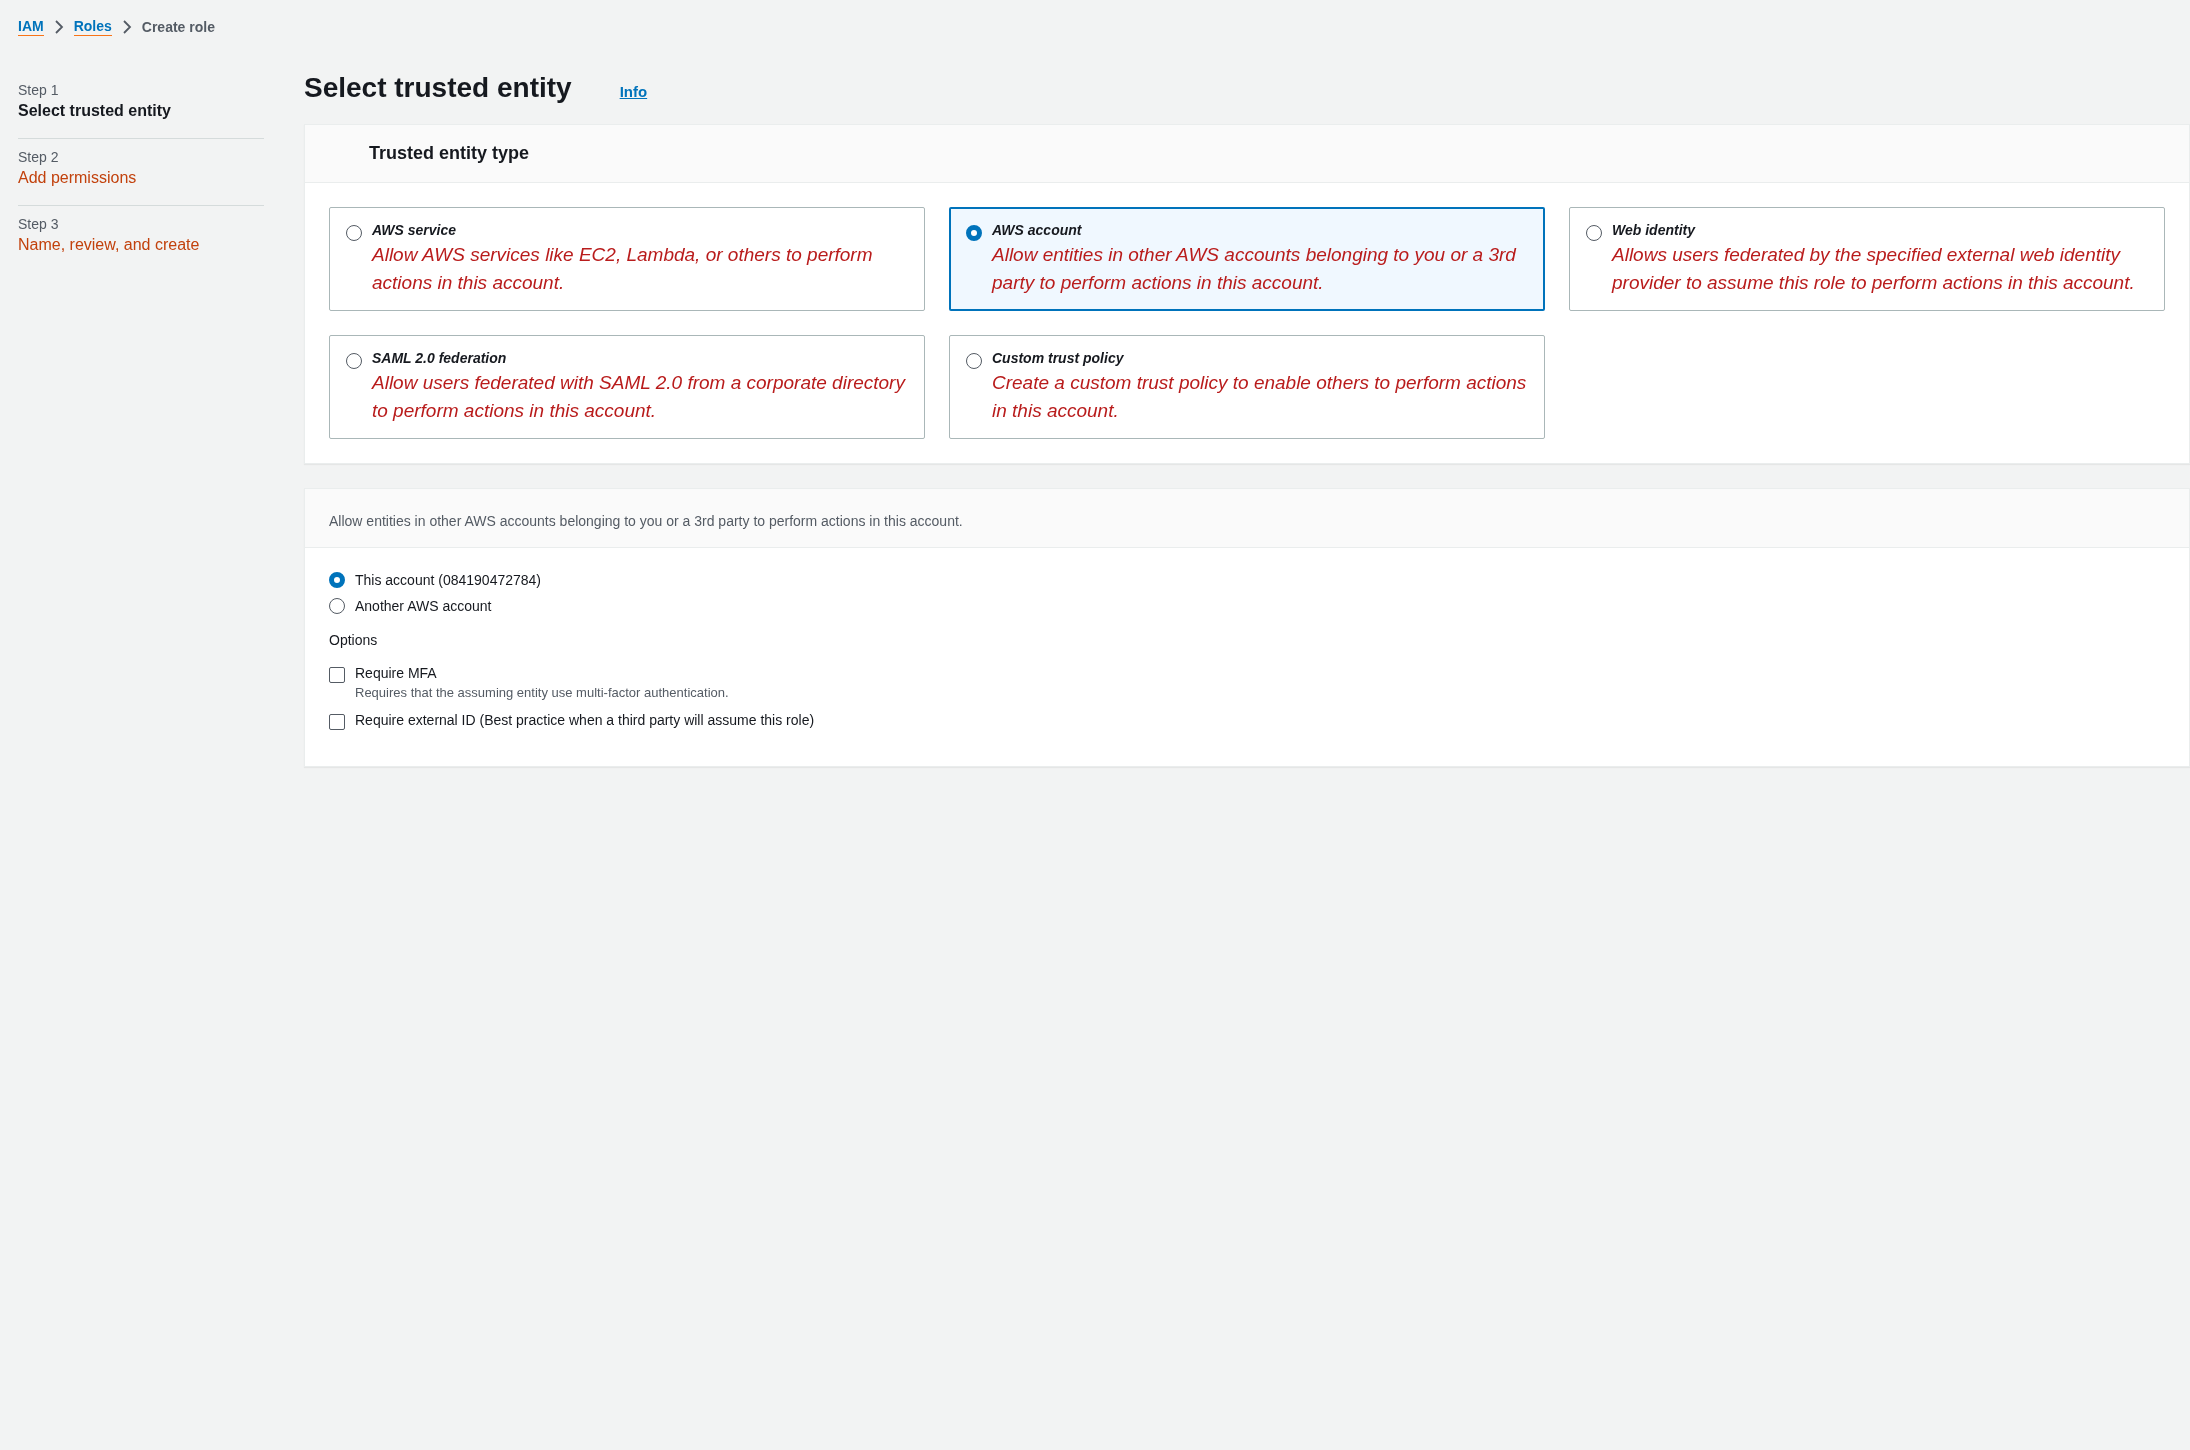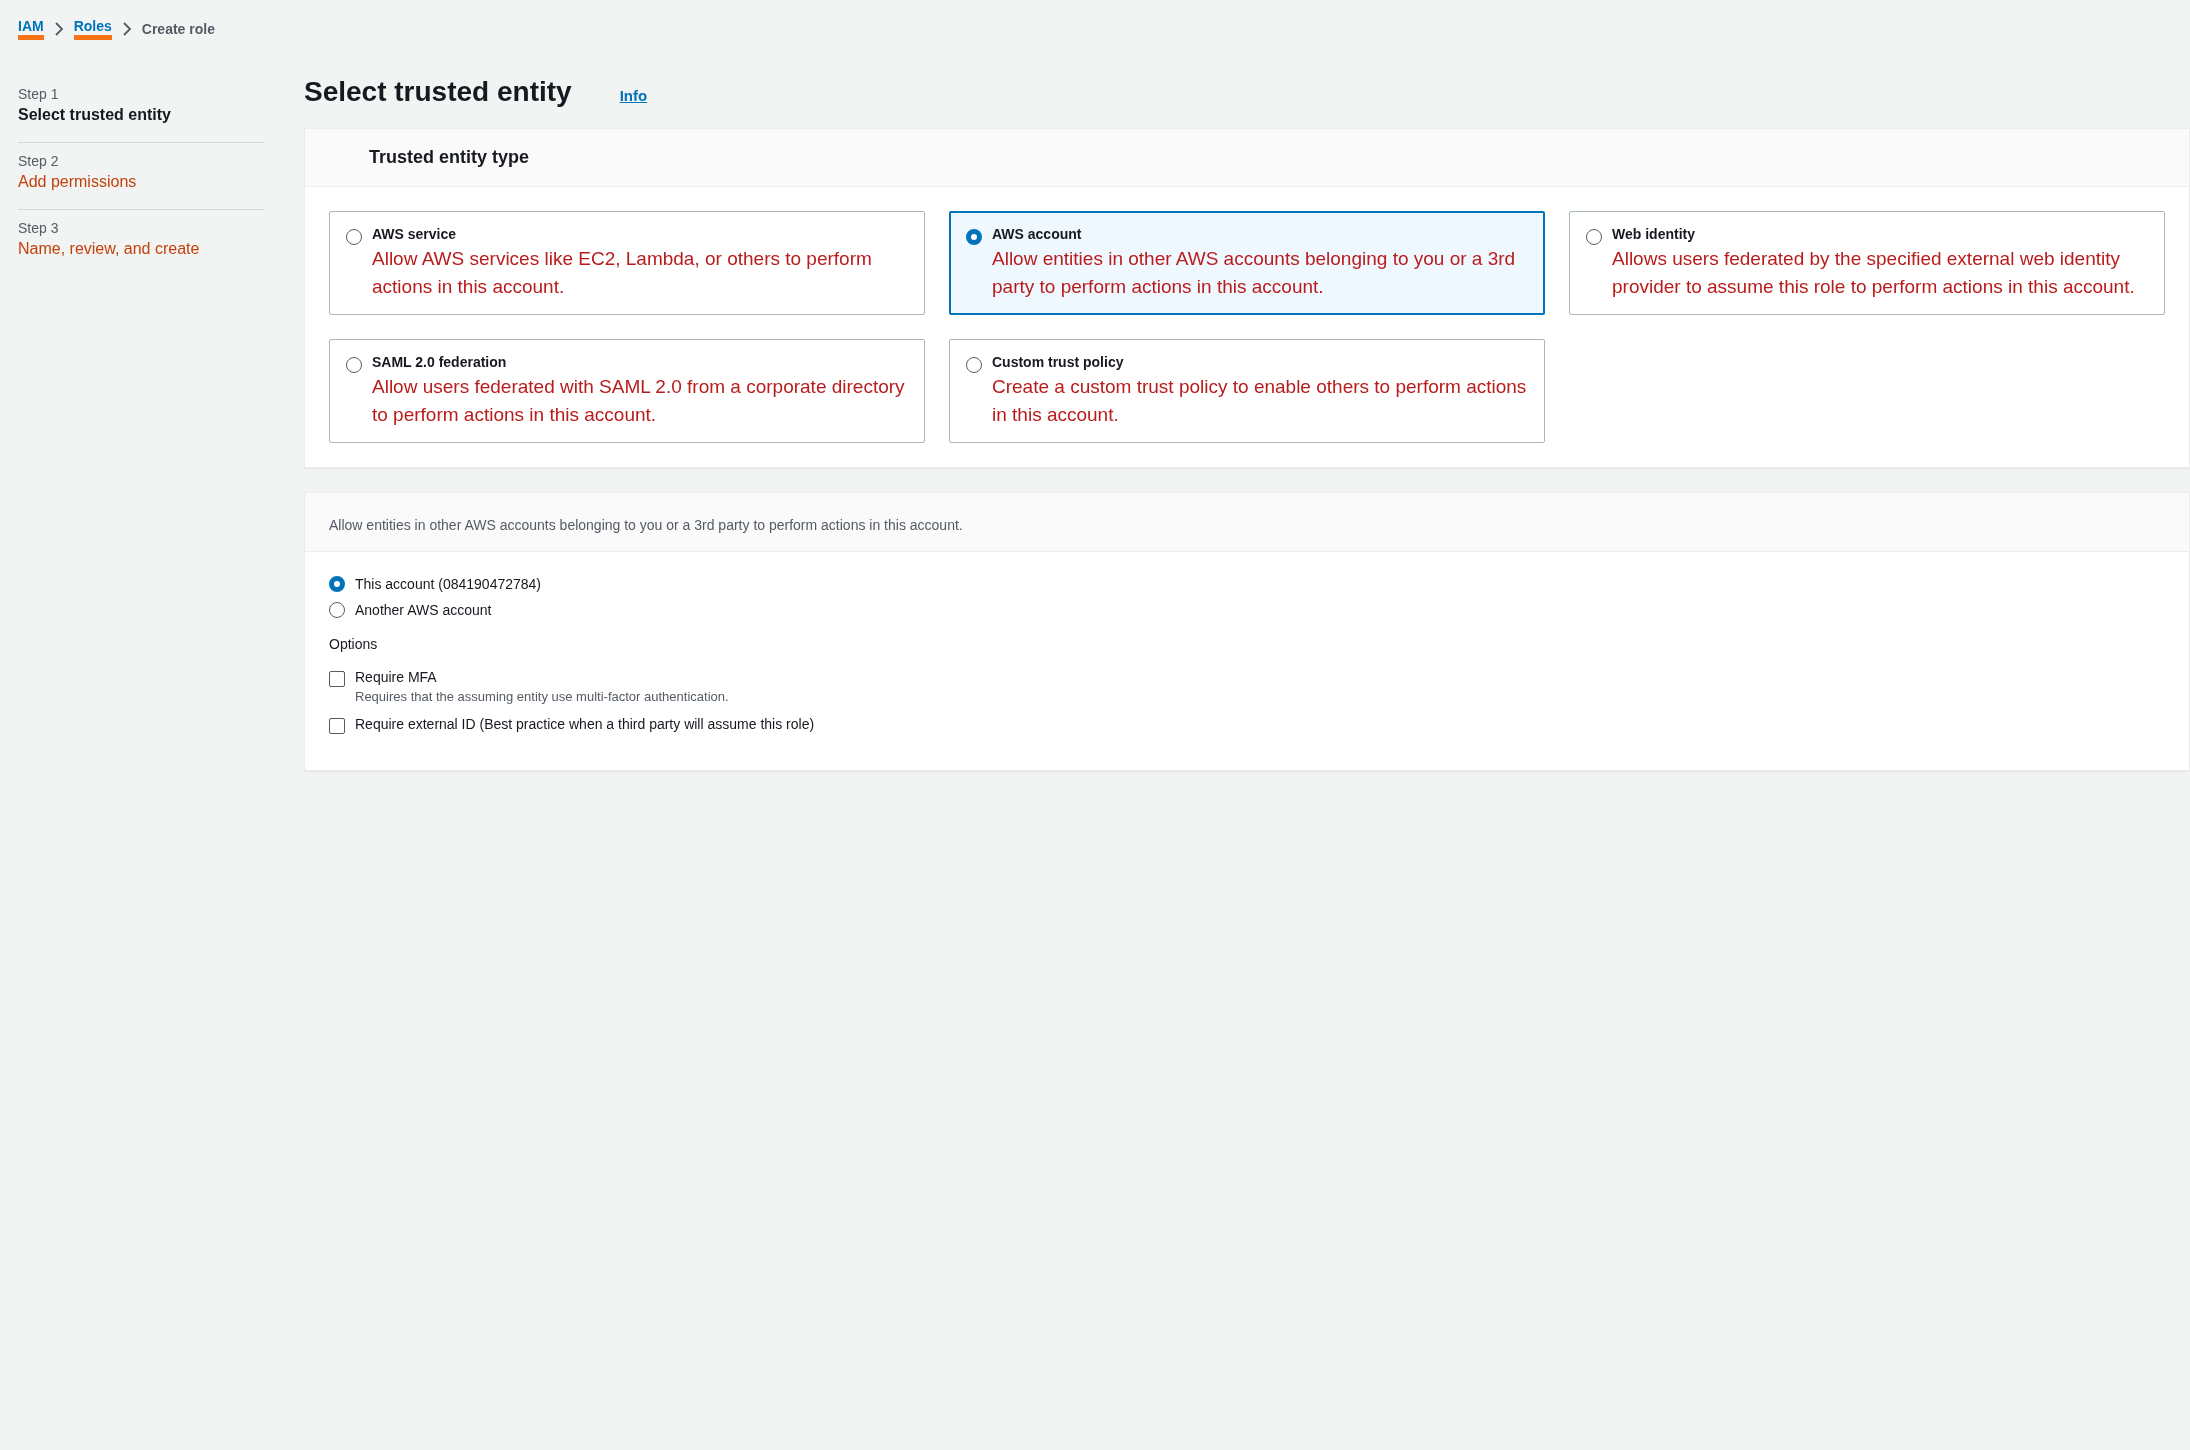--- a/index.html
+++ b/index.html
@@ -2,21 +2,21 @@
 <html><head>
   <meta charset="utf-8">
   <style>
     * { box-sizing: border-box; margin: 0; padding: 0; }
     body { font-family: "Amazon Ember", "Helvetica Neue", Arial, sans-serif; background: #f2f3f3; color: #16191f; font-size: 14px; }
     
     .page { padding: 18px 0 0 18px; }
     
     
     .breadcrumb { display: flex; align-items: center; gap: 10px; margin-bottom: 36px; }
-    .breadcrumb a { color: #0073bb; text-decoration: none; font-weight: 600; font-size: 14px; border-bottom: 5px solid #f97316; padding-bottom: 1px;}
+    .breadcrumb a { color: #0073bb; text-decoration: none; font-weight: 600; font-size: 14px; border-bottom: 1px solid #f97316; padding-bottom: 1px;}
     .breadcrumb .current { color: #545b64; font-weight: 600; font-size: 14px; }
     .breadcrumb .sep { color: #545b64; }
     .breadcrumb .sep svg { width: 10px; height: 14px; display:block; }
     
     .layout { display: flex; gap: 40px; }
     
     
     .steps { width: 246px; flex-shrink: 0; }
     .step { padding: 10px 0 18px 0; border-bottom: 1px solid #d5dbdb; }
     .step:last-child { border-bottom: none; }
@@ -30,21 +30,21 @@
     .page-title h1 { font-size: 28px; font-weight: 700; color: #16191f; }
     .page-title .info { color: #0073bb; font-size: 15px; font-weight: 600; padding-left: 36px; }
     
     .panel { background: #fff; border: 1px solid #eaeded; box-shadow: 0 1px 1px rgba(0,0,0,.05); margin-bottom: 24px; }
     .panel-header { padding: 18px 24px; border-bottom: 1px solid #eaeded; background: #fafafa; }
     .panel-header h2 { font-size: 18px; font-weight: 700; margin-left: 40px; }
     .panel-header .sub { color: #545b64; font-size: 14px; margin-top: 6px; }
     .panel-body { padding: 24px; }
     
     
-    .tiles { display: grid; grid-template-columns: repeat(3, 1fr); gap: 24px; }
+    .tiles { display: grid; grid-template-columns: repeat(3, 1fr); gap: 24px; font-style: italic; }
     .tile { border: 1px solid #aab7b8; border-radius: 2px; padding: 14px 16px; display: flex; gap: 10px; cursor: pointer; background:#fff; }
     .tile.selected { border: 2px solid #0073bb; background: #f0f8ff; padding: 13px 15px; }
     .tile .radio { width: 16px; height: 16px; border-radius: 50%; border: 1px solid #545b64; flex-shrink: 0; margin-top: 3px; position: relative; background:#fff; }
     .tile.selected .radio { border: 5px solid #0073bb; width:16px; height:16px; }
     .tile .tile-title { font-weight: 700; font-size: 14px; color: #16191f; margin-bottom: 3px; }
     .tile .tile-desc { color: #b91c1c; font-size: 19px; line-height: 1.45; }
     
     
     .radio-row { display: flex; align-items: center; gap: 10px; margin-bottom: 10px; cursor: pointer; }
     .radio-row .radio-dot { width: 16px; height: 16px; border-radius: 50%; border: 1px solid #545b64; flex-shrink: 0; position:relative; background:#fff;}

